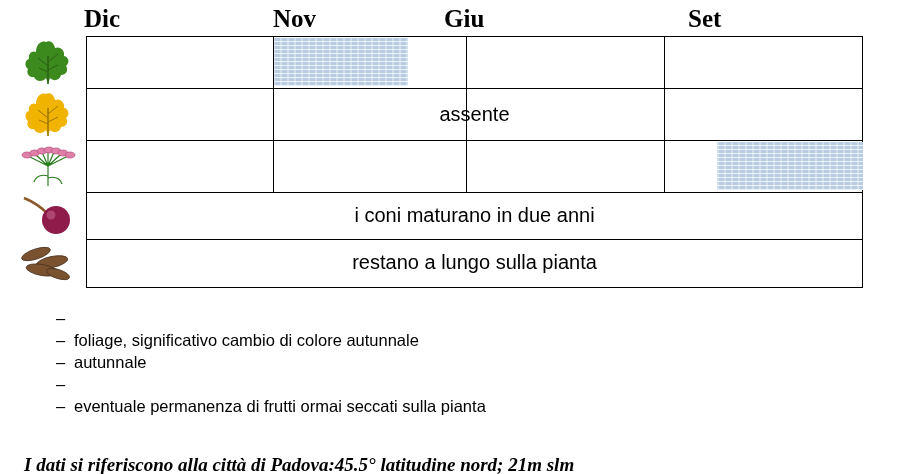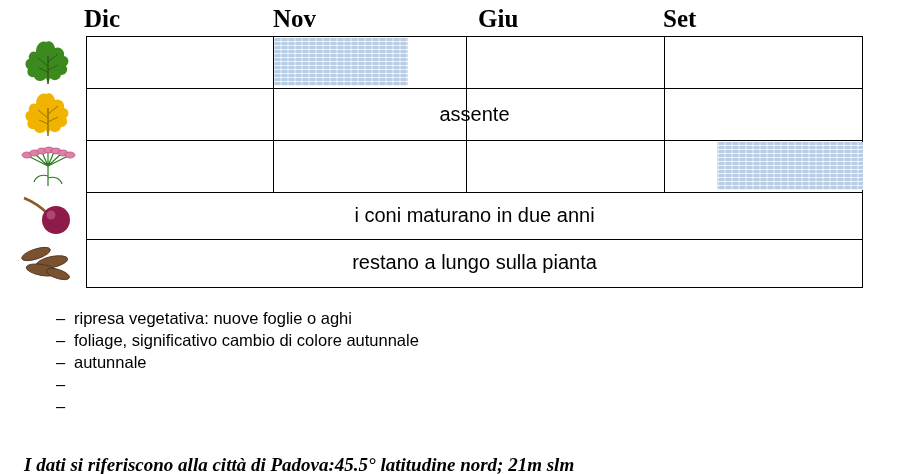--- a/index.html
+++ b/index.html
@@ -27,22 +27,22 @@
     font-family: "Liberation Serif", serif;
     font-weight: bold;
     font-size: 25px;
     line-height: 26px;
     color: #000000;
     top: 6px;
     white-space: nowrap;
   }
   .month-dic { left: 84px; }
   .month-mar { left: 273px; }
-  .month-giu { left: 478px; }
-  .month-set { left: 663px; }
+  .month-giu { left: 444px; }
+  .month-set { left: 688px; }
 
   
   #chart {
     position: absolute;
     left: 86px;
     top: 36px;
     width: 777px;
     height: 252px;
     border: 1px solid #000000;
     box-sizing: border-box;
@@ -265,33 +265,33 @@
     </div>
 
     <div class="vline vline-mar vline-h156"></div>
     <div class="vline vline-giu vline-h156"></div>
     <div class="vline vline-set vline-h156"></div>
   </div>
 
   <div id="legend">
     <div class="legend-item">
       <span class="legend-dash">–</span>
-      <span>ripresa vegetativa: nuove foglie o aghi</span>
     </div>
     <div class="legend-item">
       <span class="legend-dash">–</span>
       <span>foliage, significativo cambio di colore autunnale</span>
     </div>
     <div class="legend-item">
       <span class="legend-dash">–</span>
       <span>autunnale</span>
     </div>
     <div class="legend-item">
       <span class="legend-dash">–</span>
     </div>
     <div class="legend-item">
       <span class="legend-dash">–</span>
+      <span>eventuale permanenza di frutti ormai seccati sulla pianta</span>
     </div>
   </div>
 
   <div id="footnote">I dati si riferiscono alla città di Padova:45.5° latitudine nord; 21m slm</div>
 
 </div>
 
 </body></html>

